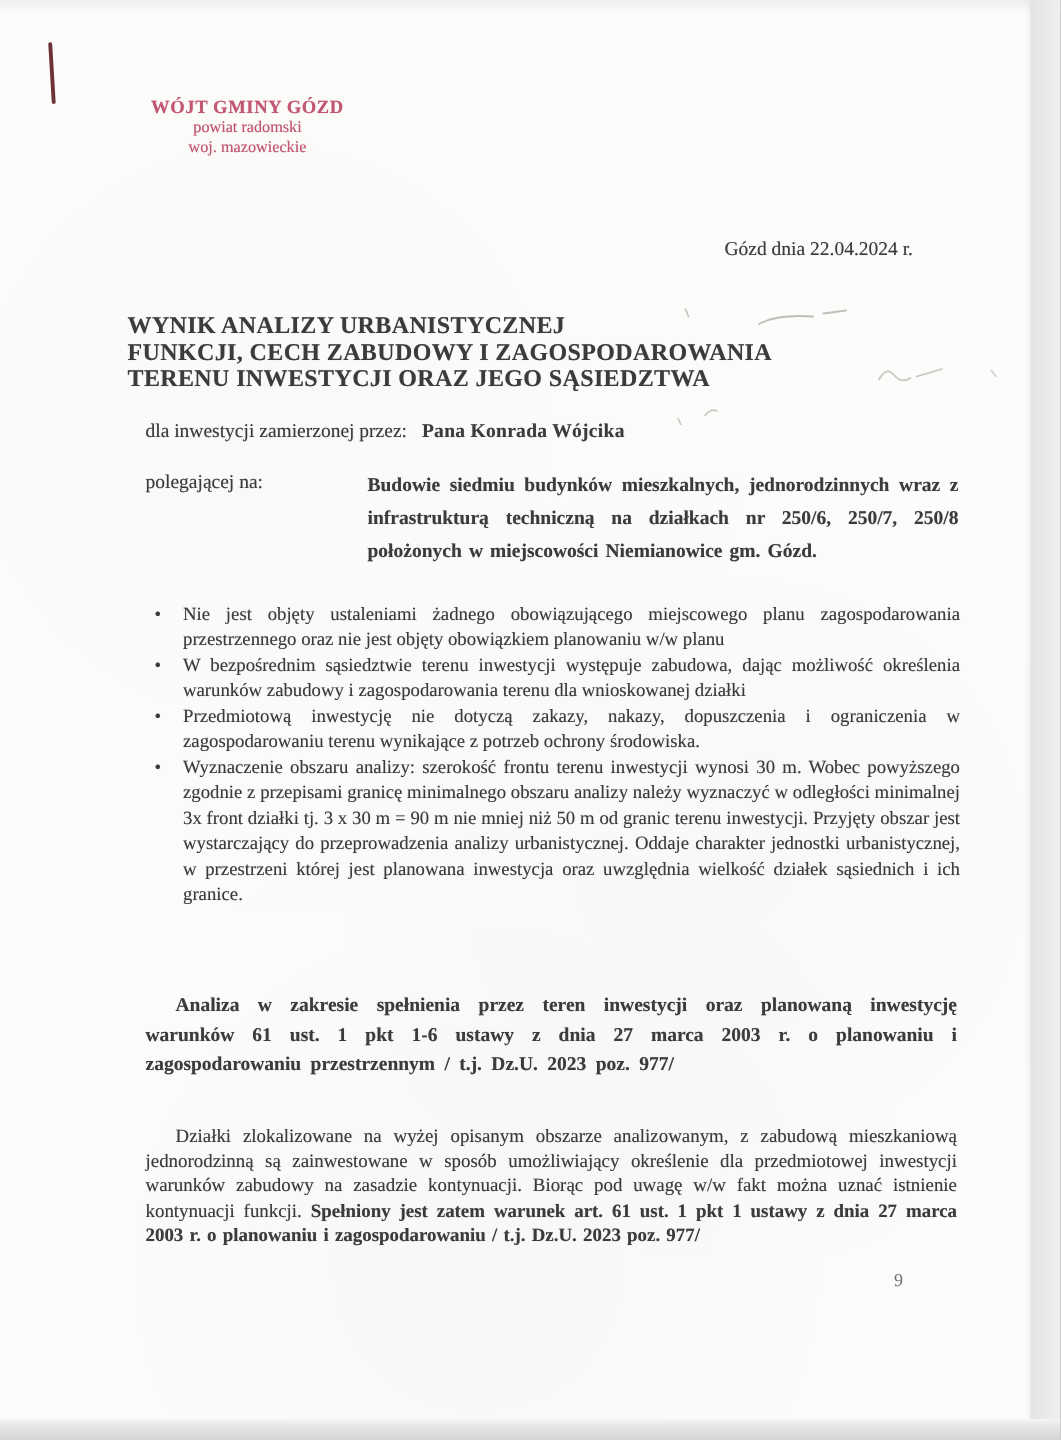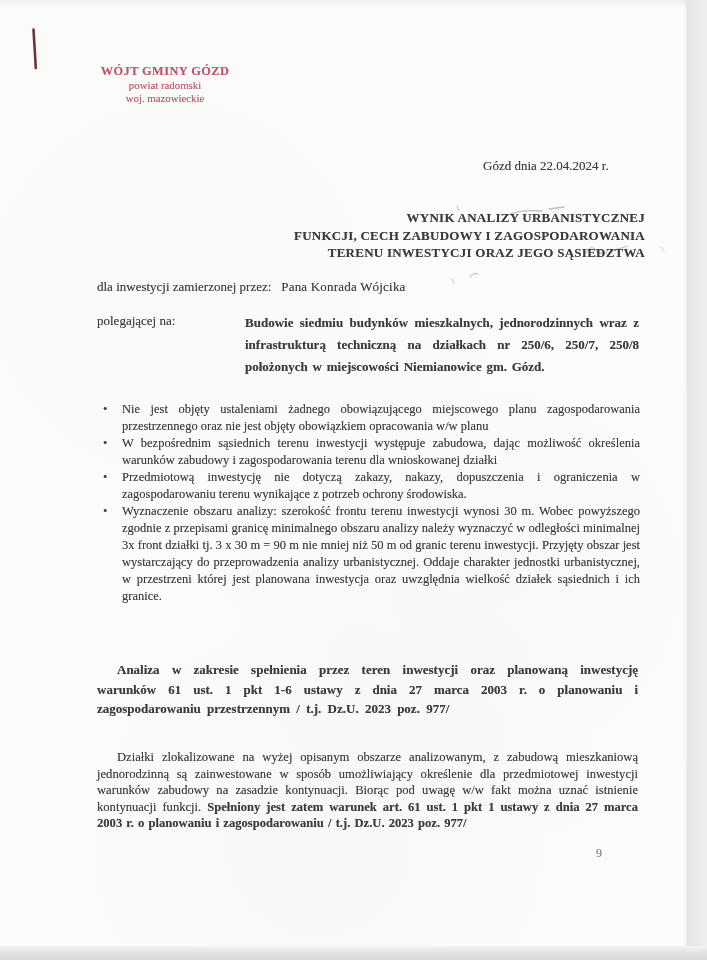--- a/index.html
+++ b/index.html
@@ -24,25 +24,25 @@
     position:absolute;left:96px;top:64px;width:138px;
     text-align:center;color:#c25670;line-height:1.22;
     text-shadow:0 0 .6px rgba(194,86,112,.55);
   }
   .stamp .s1{font-size:12.4px;font-weight:700;letter-spacing:.4px;}
   .stamp .s2,.stamp .s3{font-size:10.8px;}
   .attachment{position:absolute;left:97px;top:126px;font-size:13.2px;font-weight:700;letter-spacing:.2px;}
   .dateline{position:absolute;left:483px;top:158px;font-size:13px;}
   .title{
     position:absolute;left:85px;top:209px;width:560px;
-    text-align:right;font-weight:700;font-size:13px;line-height:17.5px;letter-spacing:.25px;
+    text-align:left;font-weight:700;font-size:16px;line-height:17.5px;letter-spacing:.25px;
   }
   .inv-row{position:absolute;left:97px;top:279px;width:541px;font-size:13px;}
   .inv-label{display:inline-block;width:181px;}
-  .inv-name{font-weight:400;letter-spacing:.2px;}
+  .inv-name{font-weight:700;letter-spacing:.2px;}
   .scope-label{position:absolute;left:97px;top:313px;font-size:13px;}
   .scope-desc{
     position:absolute;left:245px;top:312px;width:394px;
     font-size:13px;font-weight:700;line-height:22px;
     text-align:justify;word-spacing:1.5px;
   }
   .analysis-heading{
     position:absolute;left:97px;top:384px;
     font-size:13px;font-weight:700;text-decoration:underline;letter-spacing:.2px;
   }
@@ -103,22 +103,22 @@
   <div class="inv-row txt">
     <span class="inv-label">dla inwestycji zamierzonej przez:</span>
     <span class="inv-name">Pana Konrada Wójcika</span>
   </div>
 
   <div class="scope-label txt">polegającej na:</div>
   <div class="scope-desc txt">Budowie siedmiu budynków mieszkalnych, jednorodzinnych wraz z infrastrukturą techniczną na działkach nr 250/6, 250/7, 250/8 położonych w miejscowości Niemianowice gm. Gózd.</div>
 
 
   <ul class="bullets txt">
-    <li>Nie jest objęty ustaleniami żadnego obowiązującego miejscowego planu zagospodarowania przestrzennego oraz nie jest objęty obowiązkiem opracowania w/w planu</li>
-    <li>W bezpośrednim sąsiednich terenu inwestycji występuje zabudowa, dając możliwość określenia warunków zabudowy i zagospodarowania terenu dla wnioskowanej działki</li>
+    <li>Nie jest objęty ustaleniami żadnego obowiązującego miejscowego planu zagospodarowania przestrzennego oraz nie jest objęty obowiązkiem planowaniu w/w planu</li>
+    <li>W bezpośrednim sąsiedztwie terenu inwestycji występuje zabudowa, dając możliwość określenia warunków zabudowy i zagospodarowania terenu dla wnioskowanej działki</li>
     <li>Przedmiotową inwestycję nie dotyczą zakazy, nakazy, dopuszczenia i ograniczenia w zagospodarowaniu terenu wynikające z potrzeb ochrony środowiska.</li>
     <li>Wyznaczenie obszaru analizy: szerokość frontu terenu inwestycji wynosi 30 m. Wobec powyższego zgodnie z przepisami granicę minimalnego obszaru analizy należy wyznaczyć w odległości minimalnej 3x front działki tj. 3 x 30 m = 90 m nie mniej niż 50 m od granic terenu inwestycji. Przyjęty obszar jest wystarczający do przeprowadzenia analizy urbanistycznej. Oddaje charakter jednostki urbanistycznej, w przestrzeni której jest planowana inwestycja oraz uwzględnia wielkość działek sąsiednich i ich granice.</li>
   </ul>
 
   <div class="para-bold txt">Analiza w zakresie spełnienia przez teren inwestycji oraz planowaną inwestycję warunków 61 ust. 1 pkt 1-6 ustawy z dnia 27 marca 2003 r. o planowaniu i zagospodarowaniu przestrzennym / t.j. Dz.U. 2023 poz. 977/</div>
 
   <div class="para-final txt">
     <span>Działki zlokalizowane na wyżej opisanym obszarze analizowanym, z zabudową mieszkaniową jednorodzinną są zainwestowane w sposób umożliwiający określenie dla przedmiotowej inwestycji warunków zabudowy na zasadzie kontynuacji. Biorąc pod uwagę w/w fakt można uznać istnienie kontynuacji funkcji. </span><span class="bold">Spełniony jest zatem warunek art. 61 ust. 1 pkt 1 ustawy z dnia 27 marca 2003 r. o planowaniu i zagospodarowaniu / t.j. Dz.U. 2023 poz. 977/</span>
   </div>
 

